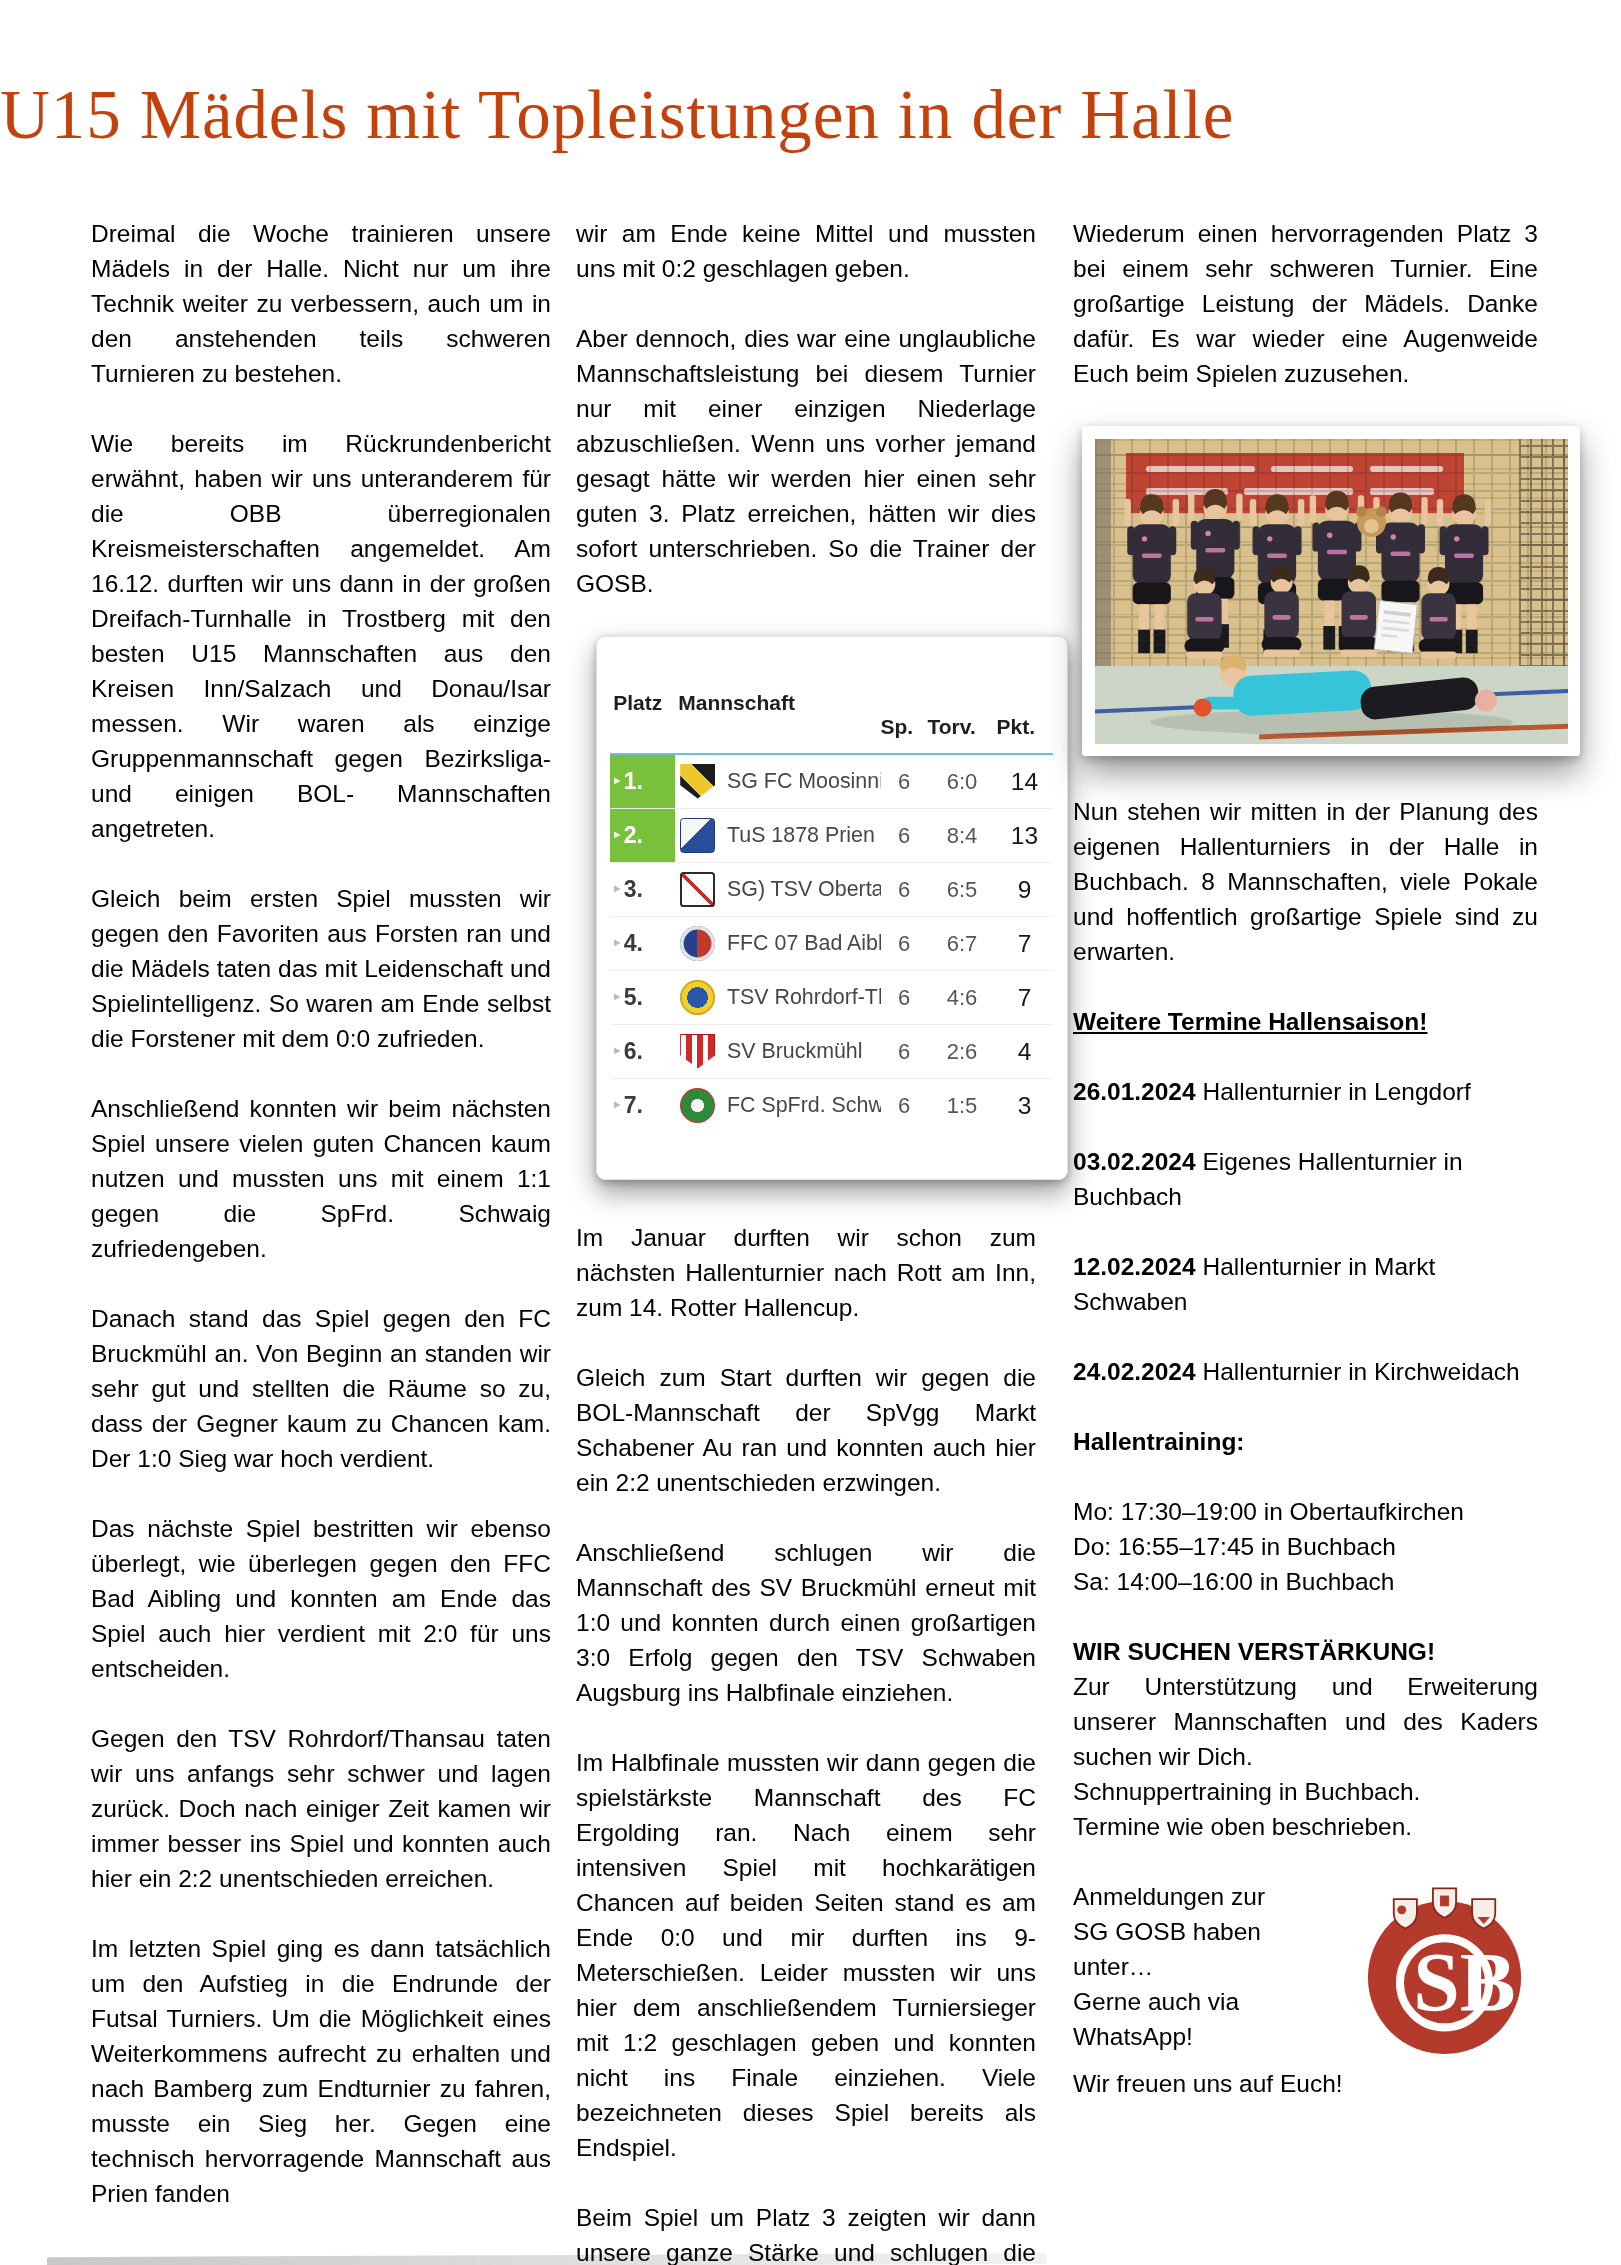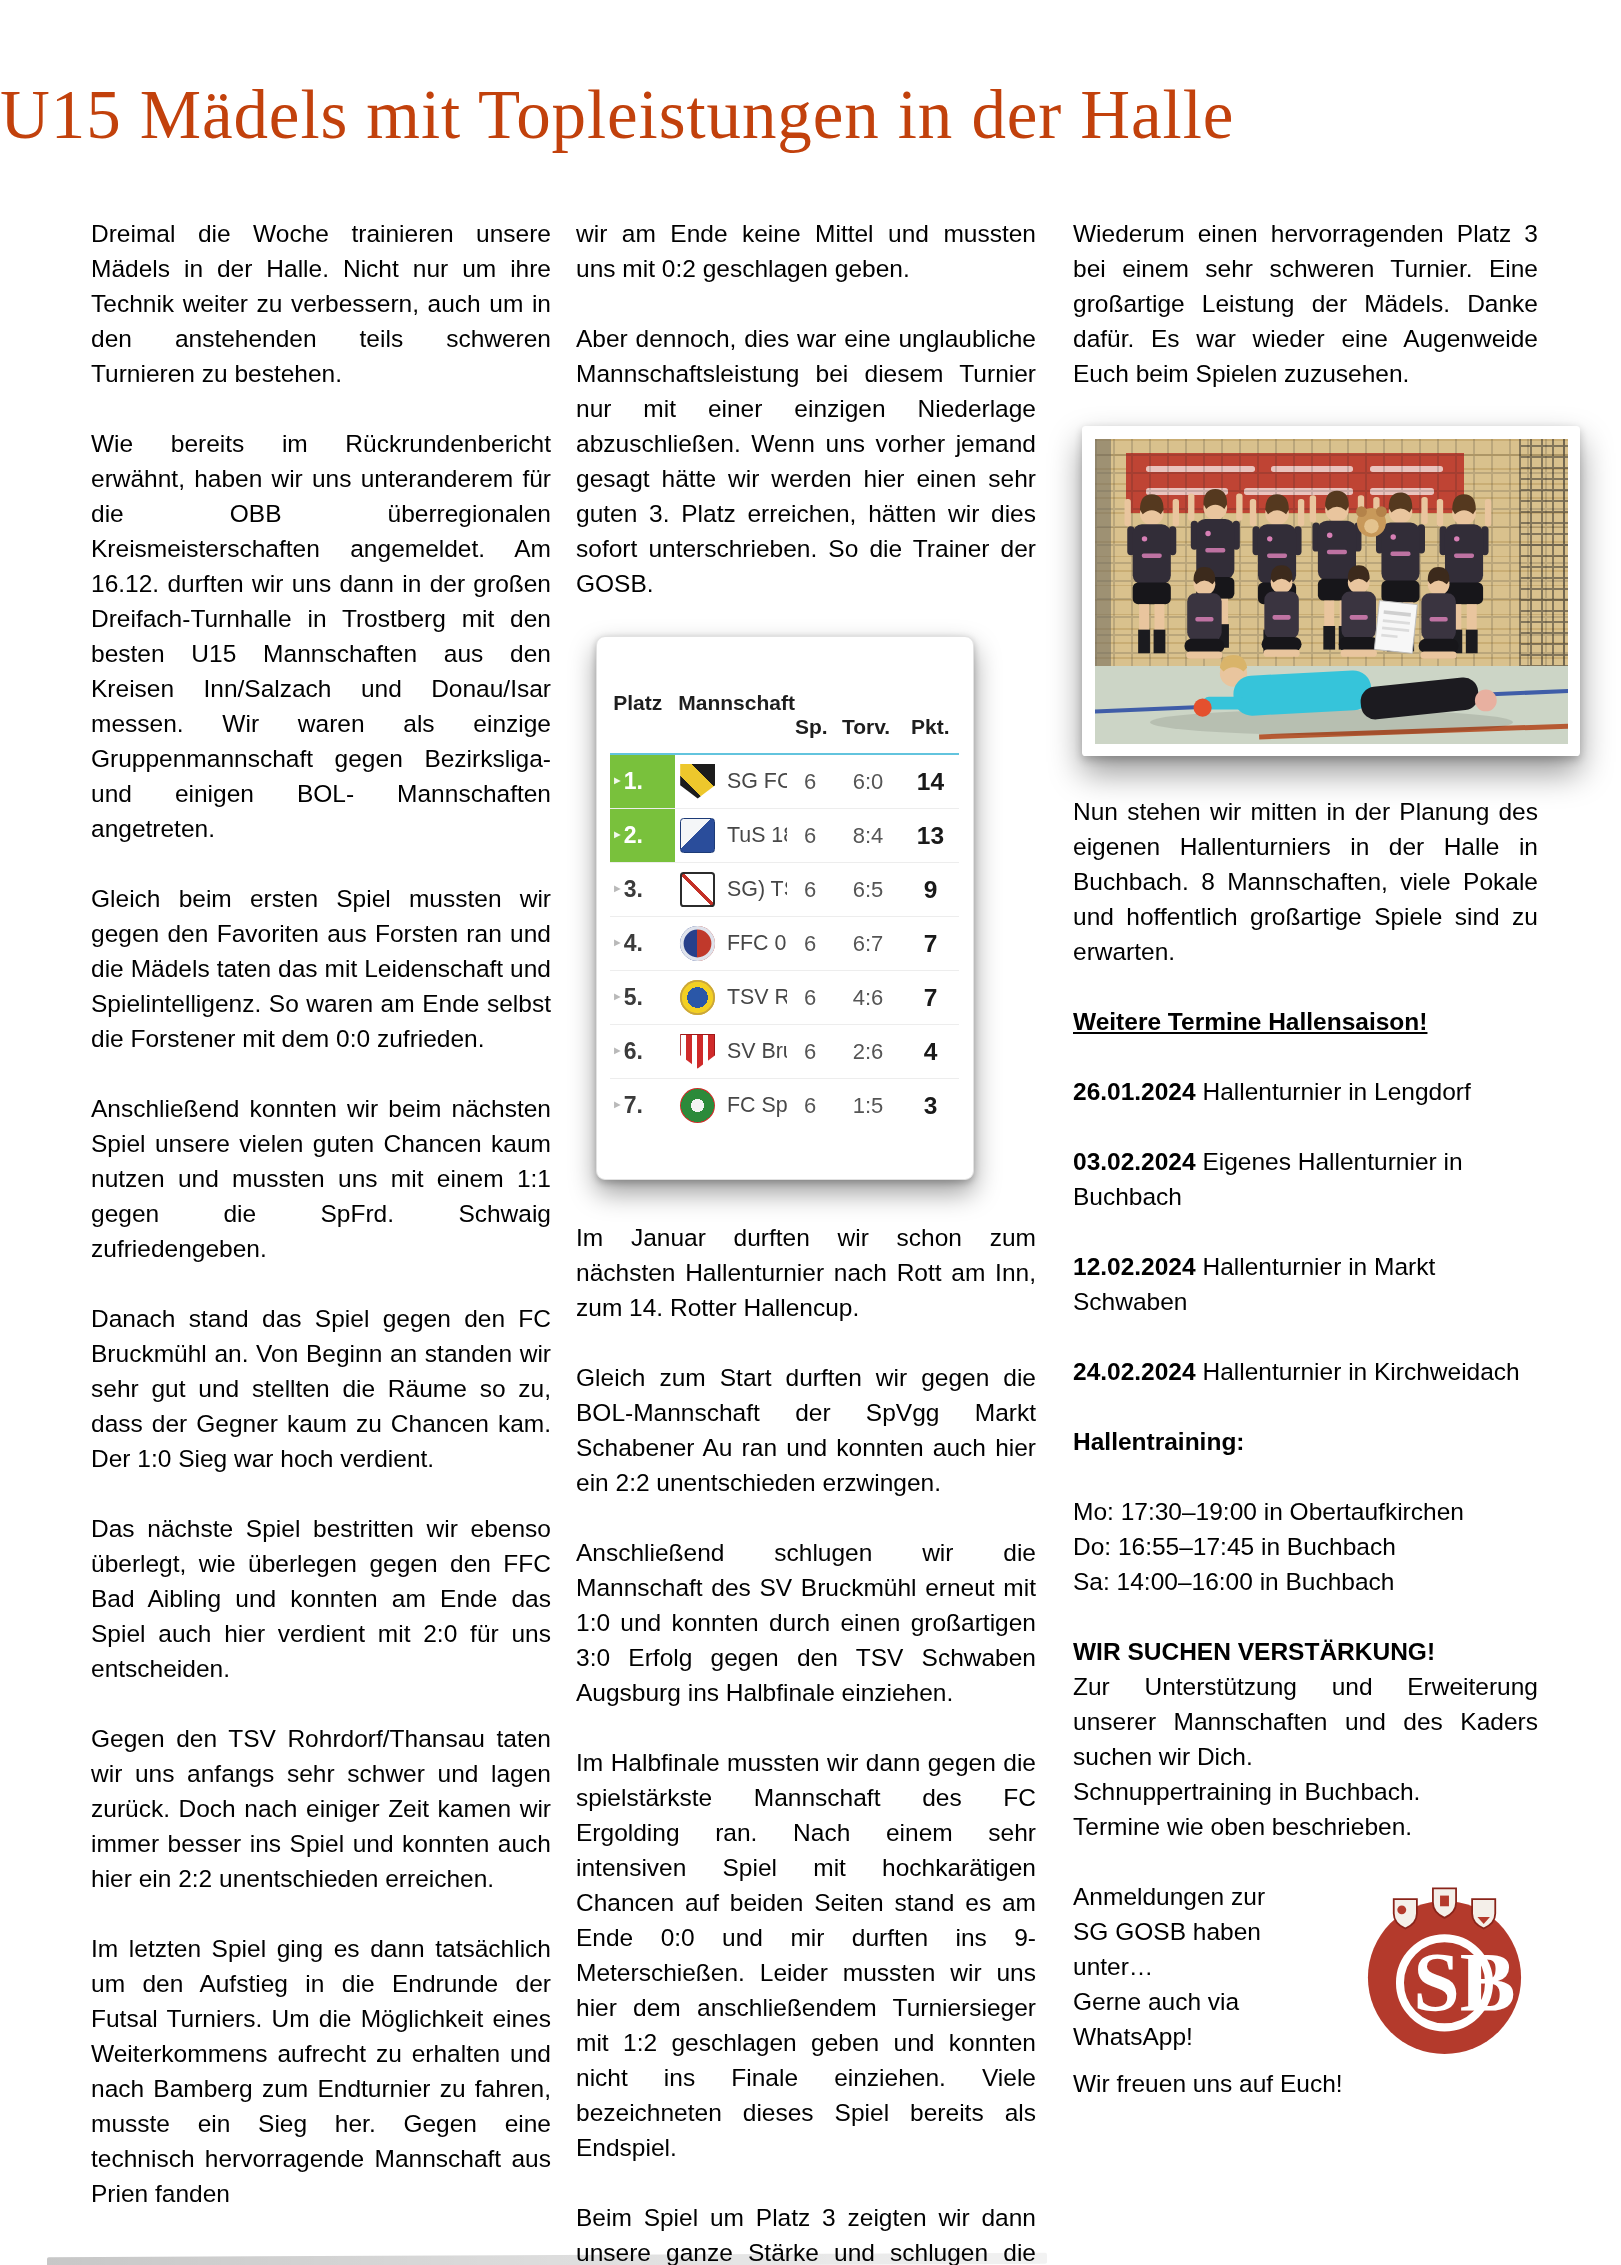--- a/index.html
+++ b/index.html
@@ -11,38 +11,38 @@
   .col{position:absolute;top:216px;font-size:24.5px;line-height:35px;}
   .col1{left:91px;width:460px;}
   .col2{left:576px;width:460px;}
   .col3{left:1073px;width:465px;}
   .col p{margin:0 0 35px 0;text-align:justify;}
   .col p.last,.col .left{text-align:left;}
   .b{font-weight:bold;}
   .u{text-decoration:underline;}
 
   
-  .table-card{width:378px;margin:5.5px 0 40px 20px;background:#fff;border:0.9px solid #e2e2e2;
+  .table-card{width:472px;margin:5.5px 0 40px 20px;background:#fff;border:0.9px solid #e2e2e2;
               border-radius:9px;padding:23.6px 14.5px 47px 12.7px;box-sizing:border-box;
               box-shadow:0 12.7px 27px rgba(0,0,0,.38),0 2.7px 7.3px rgba(0,0,0,.22);}
   .thead,.trow{display:grid;grid-template-columns:65px 1fr 47px 69px 56px;align-items:center;}
   .thead{font-weight:bold;font-size:21px;color:#1e1e1e;padding:0 0 9px 3.6px;
          border-bottom:2.7px solid #62c4de;}
   .thead .num{text-align:left;margin-top:48px;}
   .trow{min-height:53px;border-bottom:0.9px solid #ededed;font-size:22px;color:#3c3c3c;}
   .trow:last-child{border-bottom:none;}
   .cell-platz{align-self:stretch;display:flex;align-items:center;gap:3.6px;padding-left:4.5px;
               font-weight:bold;font-size:23px;color:#3b3b3b;}
   .trow.hl .cell-platz{background:#79c13c;color:#fff;}
   .marker{font-size:11.8px;color:#b9b9b9;line-height:1;}
   .trow.hl .marker{color:rgba(255,255,255,.9);}
   .cell-team{display:flex;align-items:center;gap:11.8px;padding-left:5.5px;min-width:0;}
   .tname{font-size:21.4px;color:#474747;white-space:nowrap;overflow:hidden;}
   .cell-sp,.cell-torv{text-align:center;color:#555;}
-  .cell-pkt{text-align:center;font-weight:bold;font-size:24.5px;color:#191919;}
+  .cell-pkt{text-align:center;font-weight:normal;font-size:24.5px;color:#191919;}
 
   
   .tlogo{width:35px;height:35px;flex:0 0 35px;display:inline-block;border-radius:3.6px;}
   .shield{clip-path:polygon(0 0,100% 0,100% 62%,50% 100%,0 62%);border-radius:0;}
   .round{border-radius:50%;}
   .lg-moos{background:linear-gradient(45deg,#1c1c1c 34%,#edc72c 34% 66%,#1c1c1c 66%);}
   .lg-prien{background:linear-gradient(135deg,#f4f6f8 0 44%,#2a4d9b 44%);border:0.9px solid #1d3b77;box-sizing:border-box;}
   .lg-ober{background:
       linear-gradient(45deg,transparent 46%,#c43026 46% 54%,transparent 54%),
       linear-gradient(#fff,#fff);border:2.7px solid #2b2b2b;box-sizing:border-box;}

